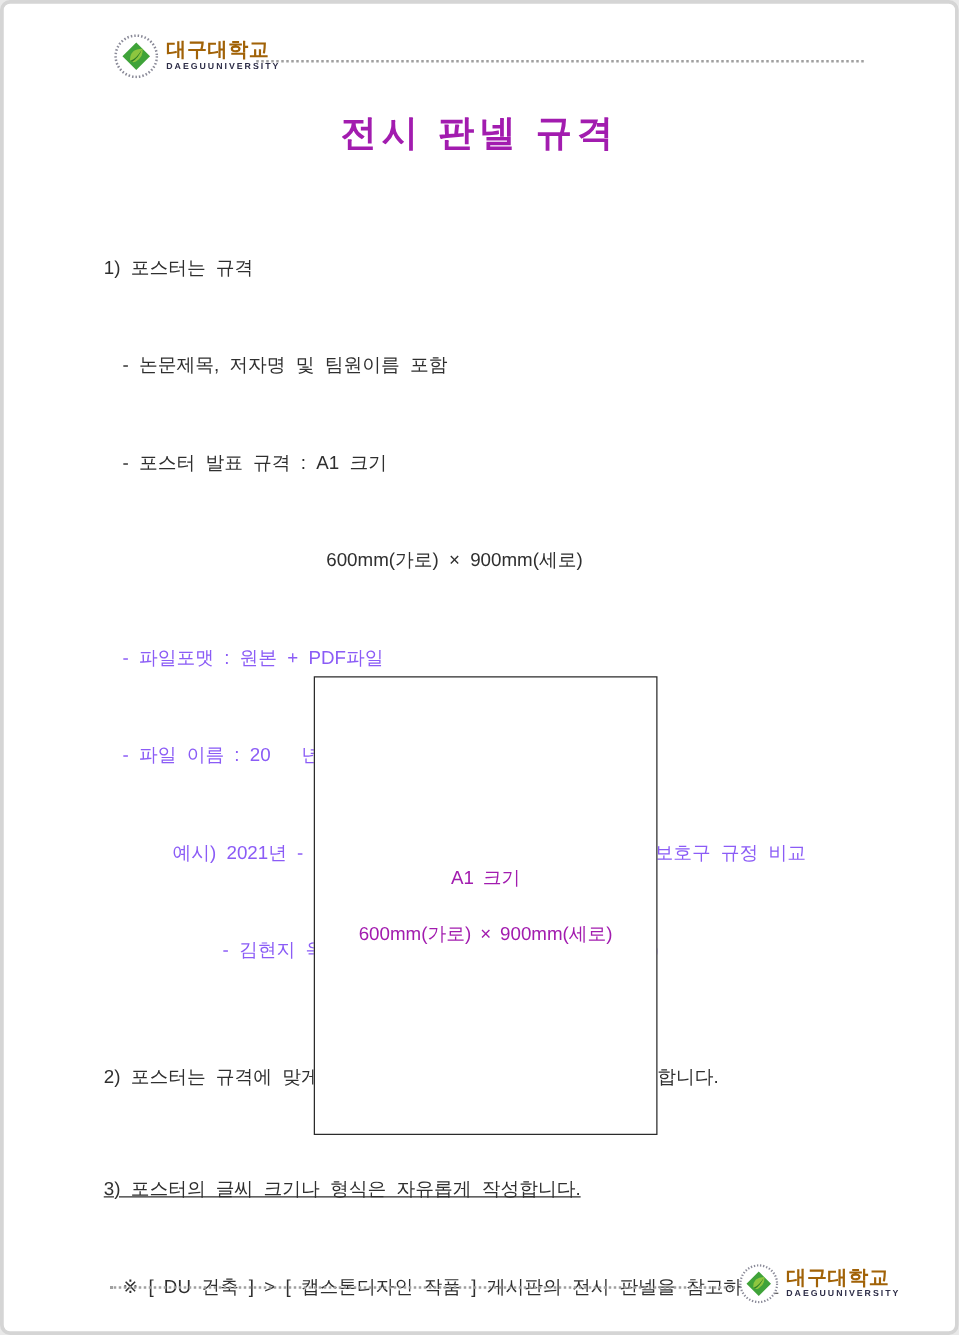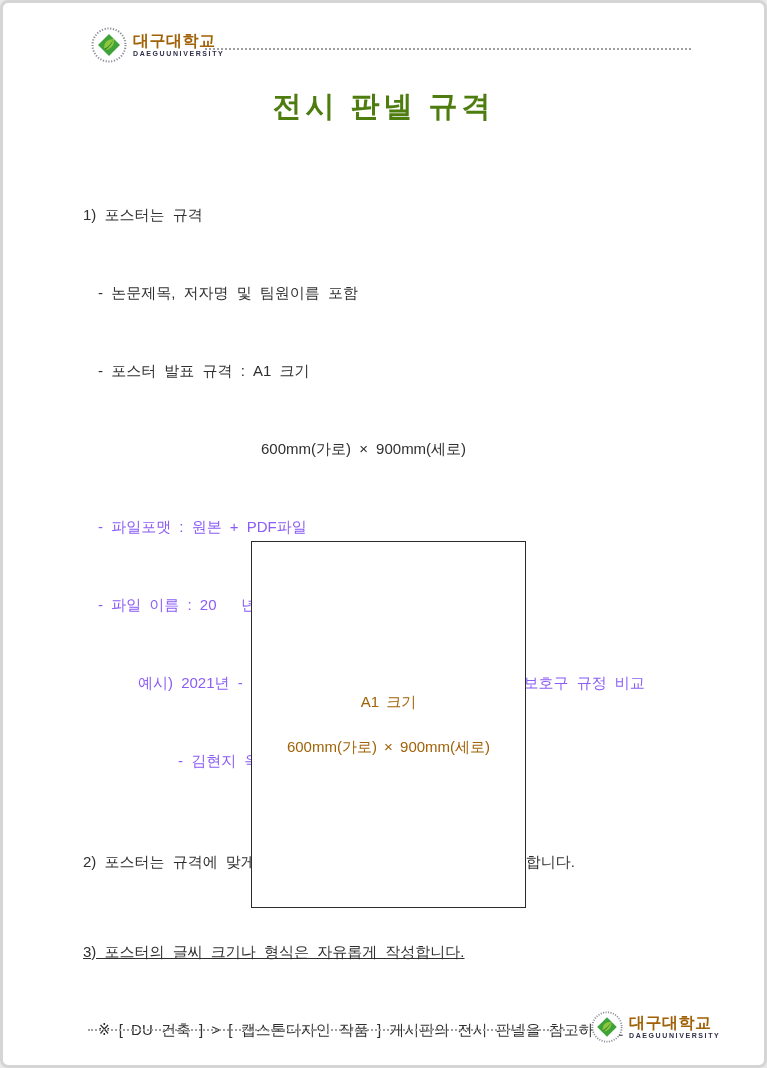--- a/index.html
+++ b/index.html
@@ -52,21 +52,21 @@
   
   .doc-title {
     position: absolute;
     top: 84px;
     left: 0;
     width: 100%;
     text-align: center;
     font-size: 29px;
     font-weight: 900;
     letter-spacing: 4px;
-    color: #4d7c0f;
+    color: #a21caf;
   }
 
   
   .body-text {
     position: absolute;
     left: 80px;
     top: 147px;
     width: 640px;
     font-size: 15px;
     line-height: 26px;
@@ -91,21 +91,21 @@
     width: 275px;
     height: 367px;
     border: 1px solid #2b2b2b;
     background: #ffffff;
     display: flex;
     flex-direction: column;
     align-items: center;
     justify-content: center;
     gap: 26px;
     font-size: 15px;
-    color: #a16207;
+    color: #a21caf;
     word-spacing: 3px;
   }
 </style>
 </head>
 <body>
 
 <div class="page">
 
   <div class="logo logo-top">
     <svg width="36" height="36" viewBox="0 0 36 36">

